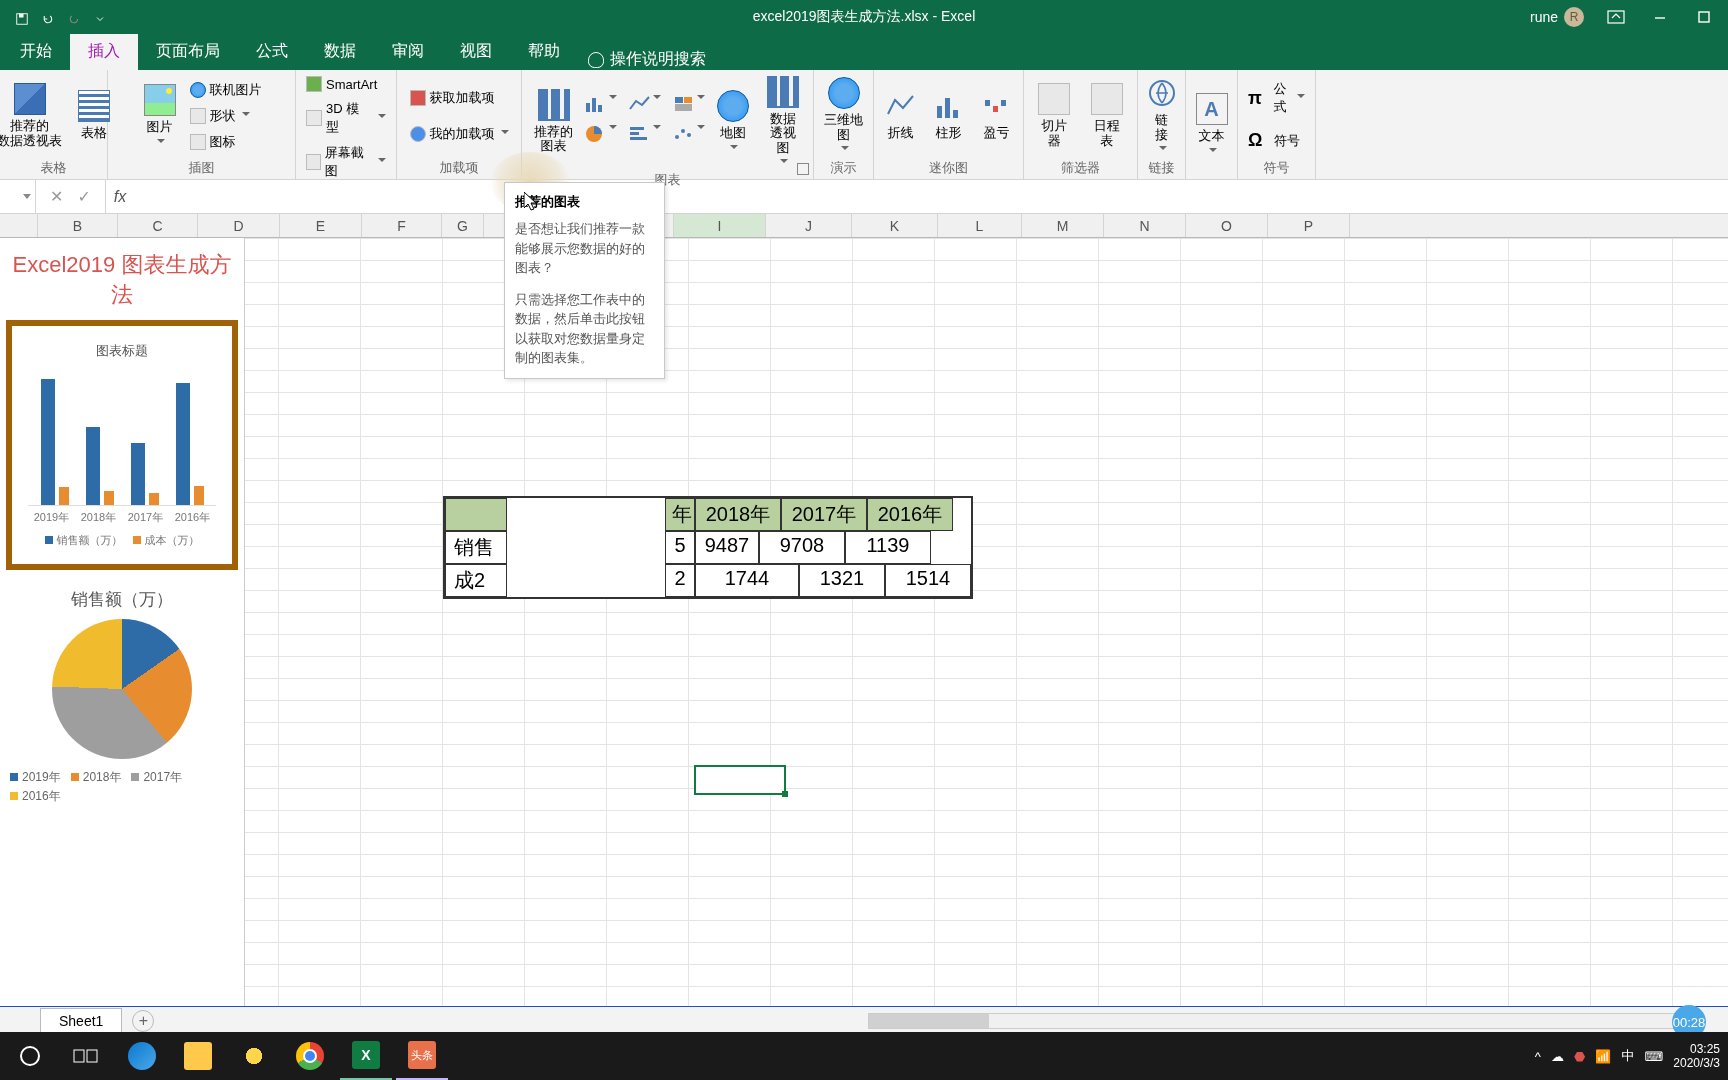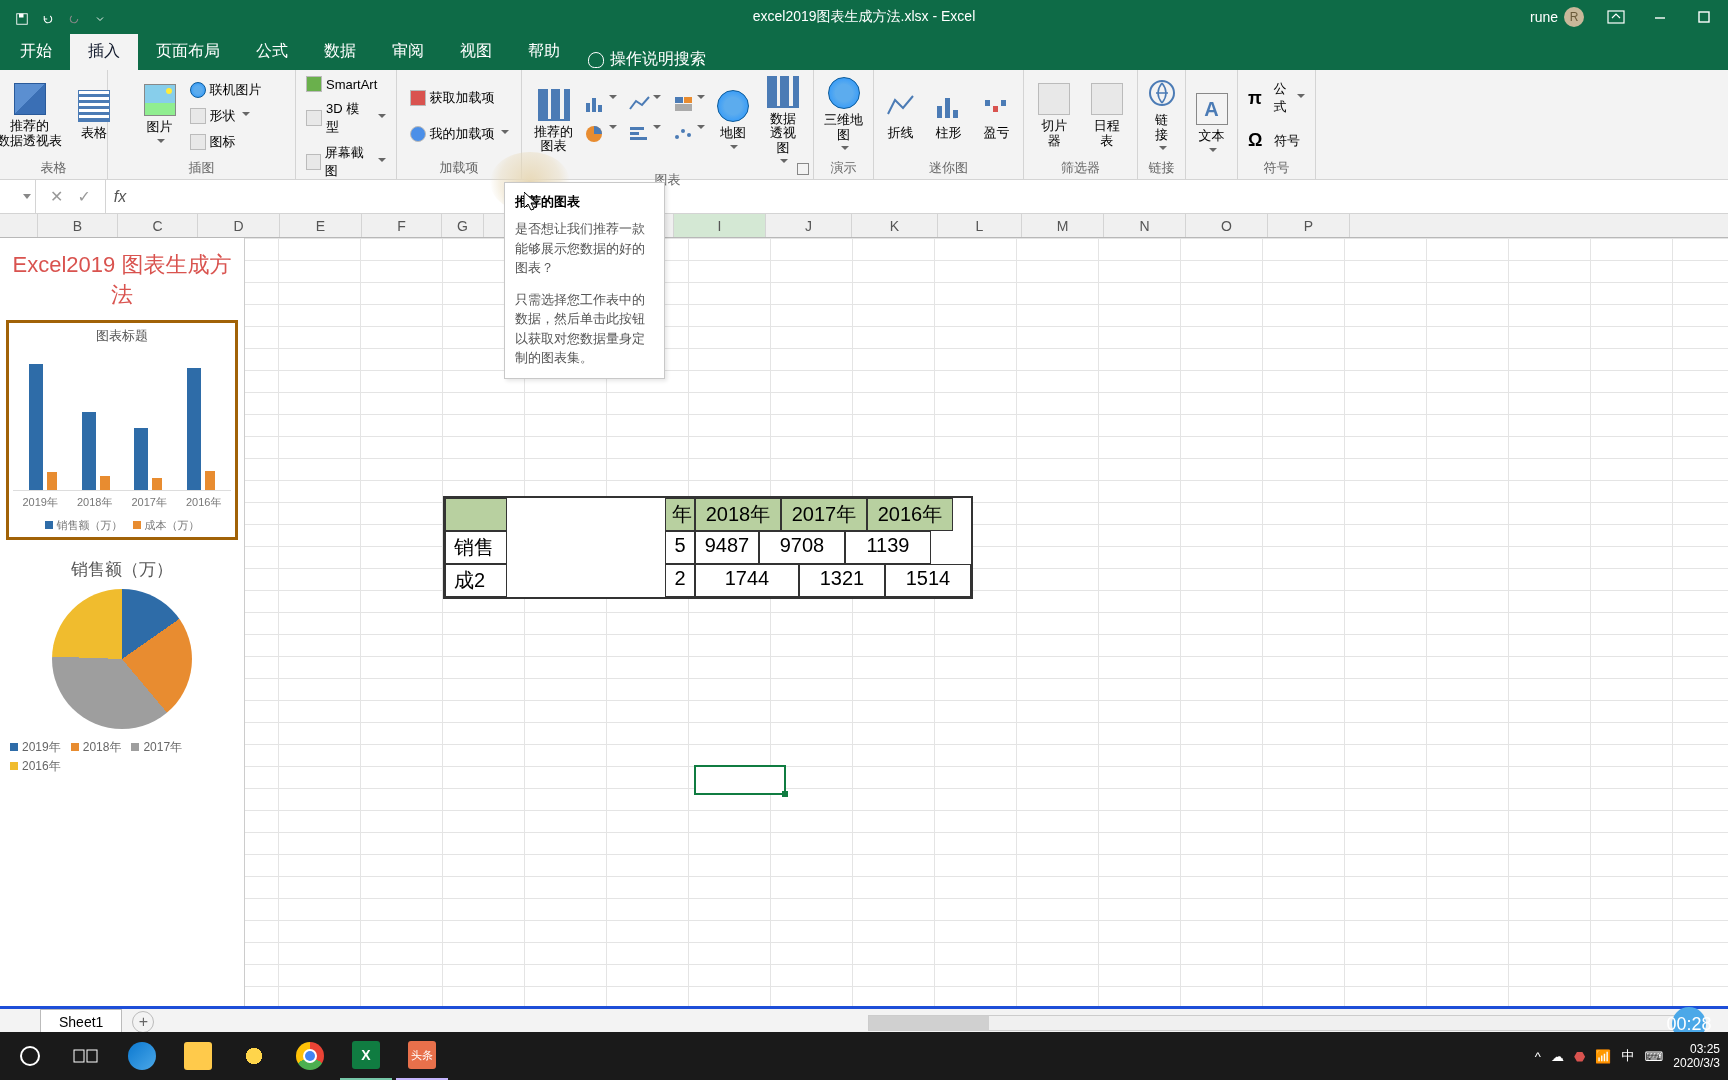--- a/index.html
+++ b/index.html
@@ -11,21 +11,21 @@
 .tb-icon { width: 12px; height: 12px; display: inline-block; }
 .tb-title { position: absolute; left: 50%; transform: translateX(-50%); font-size: 14px; }
 .tb-right { position: absolute; right: 0; display: flex; align-items: center; gap: 20px; padding-right: 12px; }
 .tb-user { display: flex; align-items: center; gap: 6px; font-size: 14px; }
 .tb-avatar { width: 20px; height: 20px; border-radius: 50%; background: #c9b89a; color: #6b5a3a; font-size: 12px; display: flex; align-items: center; justify-content: center; }
 .tb-btn { width: 24px; height: 24px; display: flex; align-items: center; justify-content: center; }
 
 
 .tabs { height: 36px; background: #0e6b47; display: flex; align-items: flex-end; padding-left: 2px; }
 .tab { padding: 8px 18px; color: #fff; font-size: 16px; cursor: pointer; }
-.tab.active { background: #f3f3f3; color: #0f172a; }
+.tab.active { background: #f3f3f3; color: #a21caf; }
 .tab-help { display: flex; align-items: center; gap: 6px; color: #fff; font-size: 16px; margin-left: 10px; }
 .bulb { width: 16px; height: 16px; border: 1.5px solid #fff; border-radius: 50% 50% 40% 40%; }
 
 
 .ribbon { height: 110px; background: #f3f3f3; border-bottom: 1px solid #d4d4d4; display: flex; position: relative; }
 .rgroup { border-right: 1px solid #d4d4d4; padding: 4px 8px 2px 8px; display: flex; flex-direction: column; justify-content: space-between; align-items: center; }
 .rgroup-content { display: flex; gap: 8px; flex: 1; align-items: center; }
 .rgroup-label { font-size: 13px; color: #666; text-align: center; padding-top: 2px; }
 .rbtn-large { display: flex; flex-direction: column; align-items: center; gap: 4px; padding: 2px 4px; cursor: pointer; }
 .rbtn-large .ricon { width: 32px; height: 32px; }
@@ -69,21 +69,21 @@
 .colheaders { height: 24px; display: flex; border-bottom: 1px solid #b8b8b8; background:#f0f0f0; }
 .colh { border-right: 1px solid #d4d4d4; text-align: center; font-size: 14px; color: #555; line-height: 24px; background: #f0f0f0; }
 .colh.selected { background: #d4e8d4; }
 
 
 .workarea { position: relative; height: 768px; }
 
 
 .sidebar-panel { position: absolute; left: 0; top: 0; width: 245px; height: 100%; border-right: 1px solid #ccc; background: #fff; padding: 8px 4px; overflow: hidden; }
 .sidebar-title { font-size: 22px; color: #d9534f; text-align: center; margin: 4px 0 10px 0; }
-.mini-chart { border: 3px solid #a16207; margin: 4px 2px 14px 2px; padding: 4px; }
+.mini-chart { border: 6px solid #a16207; margin: 4px 2px 14px 2px; padding: 16px; }
 .mini-chart-title { text-align: center; font-size: 13px; color: #555; margin-bottom: 4px; }
 .bar-area { height: 142px; display: flex; align-items: flex-end; justify-content: space-around; padding: 4px 4px 0 4px; border-bottom:1px solid #ddd;}
 .bar-pair { display: flex; align-items: flex-end; gap: 4px; }
 .bar { width: 14px; }
 .bar.blue { background: #2e6ca8; }
 .bar.orange { background: #e88c30; width: 10px; }
 .xlabels { display: flex; justify-content: space-around; font-size: 11px; color: #777; padding-top: 4px; }
 .legend { display: flex; justify-content: center; gap: 10px; font-size: 11px; color: #777; padding-top: 8px; }
 .lg-sw { width: 8px; height: 8px; display: inline-block; margin-right: 4px; }
 
@@ -101,26 +101,26 @@
 .dt-row { display: flex; }
 .dt-cell { border: 1px solid #333; text-align: center; font-size: 20px; padding: 2px 6px; }
 .dt-head { background: #b8d0a0; font-size: 20px; }
 .partial-title { position:absolute; left:648px; top:260px; font-size:22px; z-index:9;}
 
 
 .selected-cell { position: absolute; border: 2px solid #107c41; background: #fff; z-index:15;}
 .sel-handle { position:absolute;bottom:-4px;right:-4px;width:6px;height:6px;background:#107c41;}
 
 
-.sheet-tabs { height: 28px; background: #f3f3f3; border-top: 3px solid #1d4ed8; display: flex; align-items: center; padding-left: 40px; position:relative;}
+.sheet-tabs { height: 28px; background: #f3f3f3; border-top: 1px solid #1d4ed8; display: flex; align-items: center; padding-left: 40px; position:relative;}
 .sheet-tab { background: #fff; border: 1px solid #bbb; border-bottom: none; padding: 4px 18px; font-size: 14px; }
 .sheet-add { margin-left: 10px; width: 22px; height: 22px; border: 1px solid #bbb; border-radius: 50%; text-align: center; line-height: 20px; color: #666; }
 .hscroll { position:absolute; right:48px; left:868px; height:16px; top:6px; background:#f0f0f0; border:1px solid #ccc;}
 .hscroll-thumb{position:absolute;left:0;width:120px;height:100%;background:#d0d0d0;}
-.time-badge { position:absolute; right:22px; top:-2px; width:34px; height:34px; border-radius:50%; background:#4ba8e8; color:#fff; font-size:18px; display:flex;align-items:center;justify-content:center;}
+.time-badge { position:absolute; right:22px; top:-2px; width:34px; height:34px; border-radius:50%; background:#4ba8e8; color:#fff; font-size:13px; display:flex;align-items:center;justify-content:center;}
 
 
 .statusbar { height: 24px; background: #f3f3f3; display: flex; justify-content: flex-end; align-items: center; padding: 0 10px; gap: 10px; font-size: 12px; color: #666; }
 .view-btn { width: 28px; height: 18px; border: 1px solid #aaa; }
 
 
 .taskbar { position: absolute; bottom: 0; left: 0; right: 0; height: 48px; background: #1a1a1a; display: flex; align-items: center; }
 .searchbox { flex: 0 0 364px; height: 48px; background: #fff; display: flex; align-items: center; padding: 0 12px; gap: 10px; font-size: 16px; color: #666; }
 .search-ic { width:18px;height:18px;border:2px solid #555;border-radius:50%;position:relative;}
 .search-ic::after{content:'';position:absolute;width:7px;height:2px;background:#555;bottom:-2px;right:-5px;transform:rotate(45deg);}

